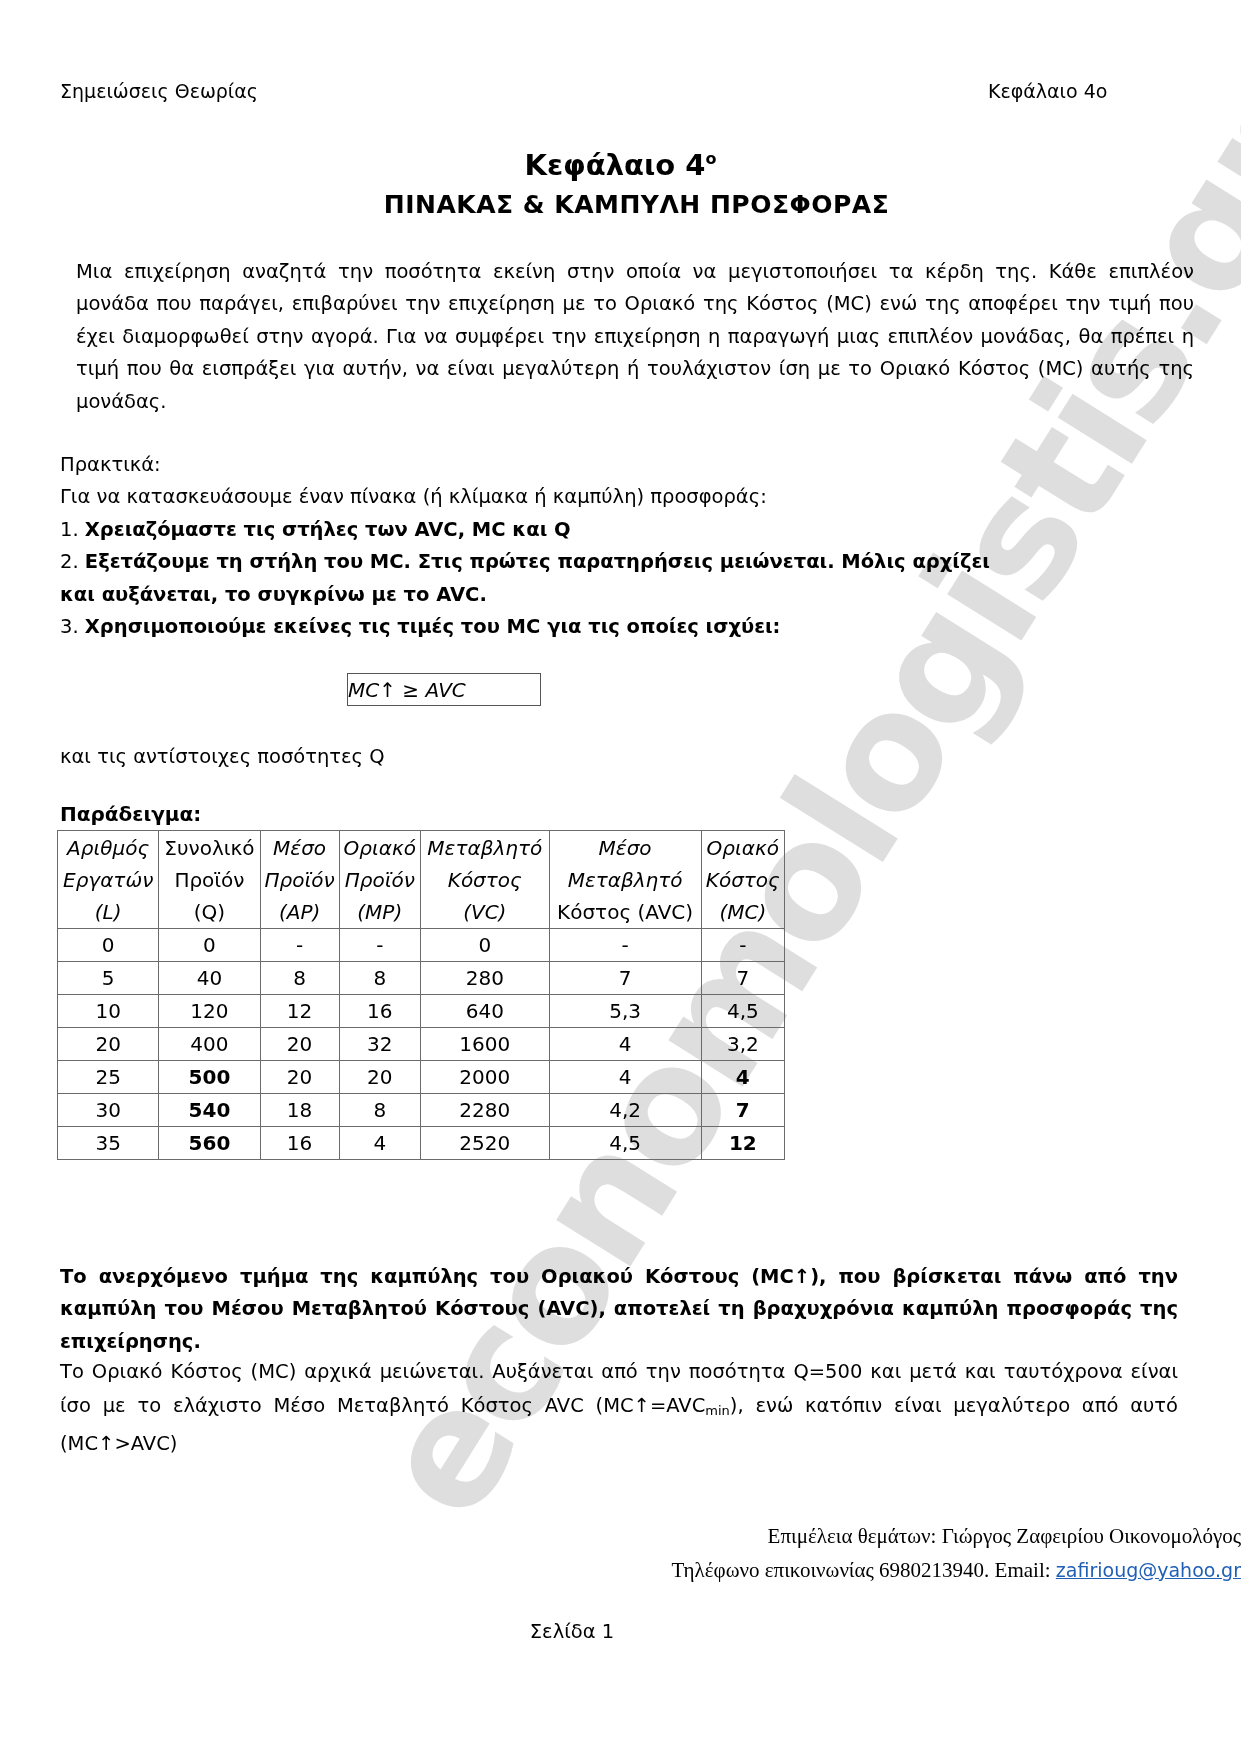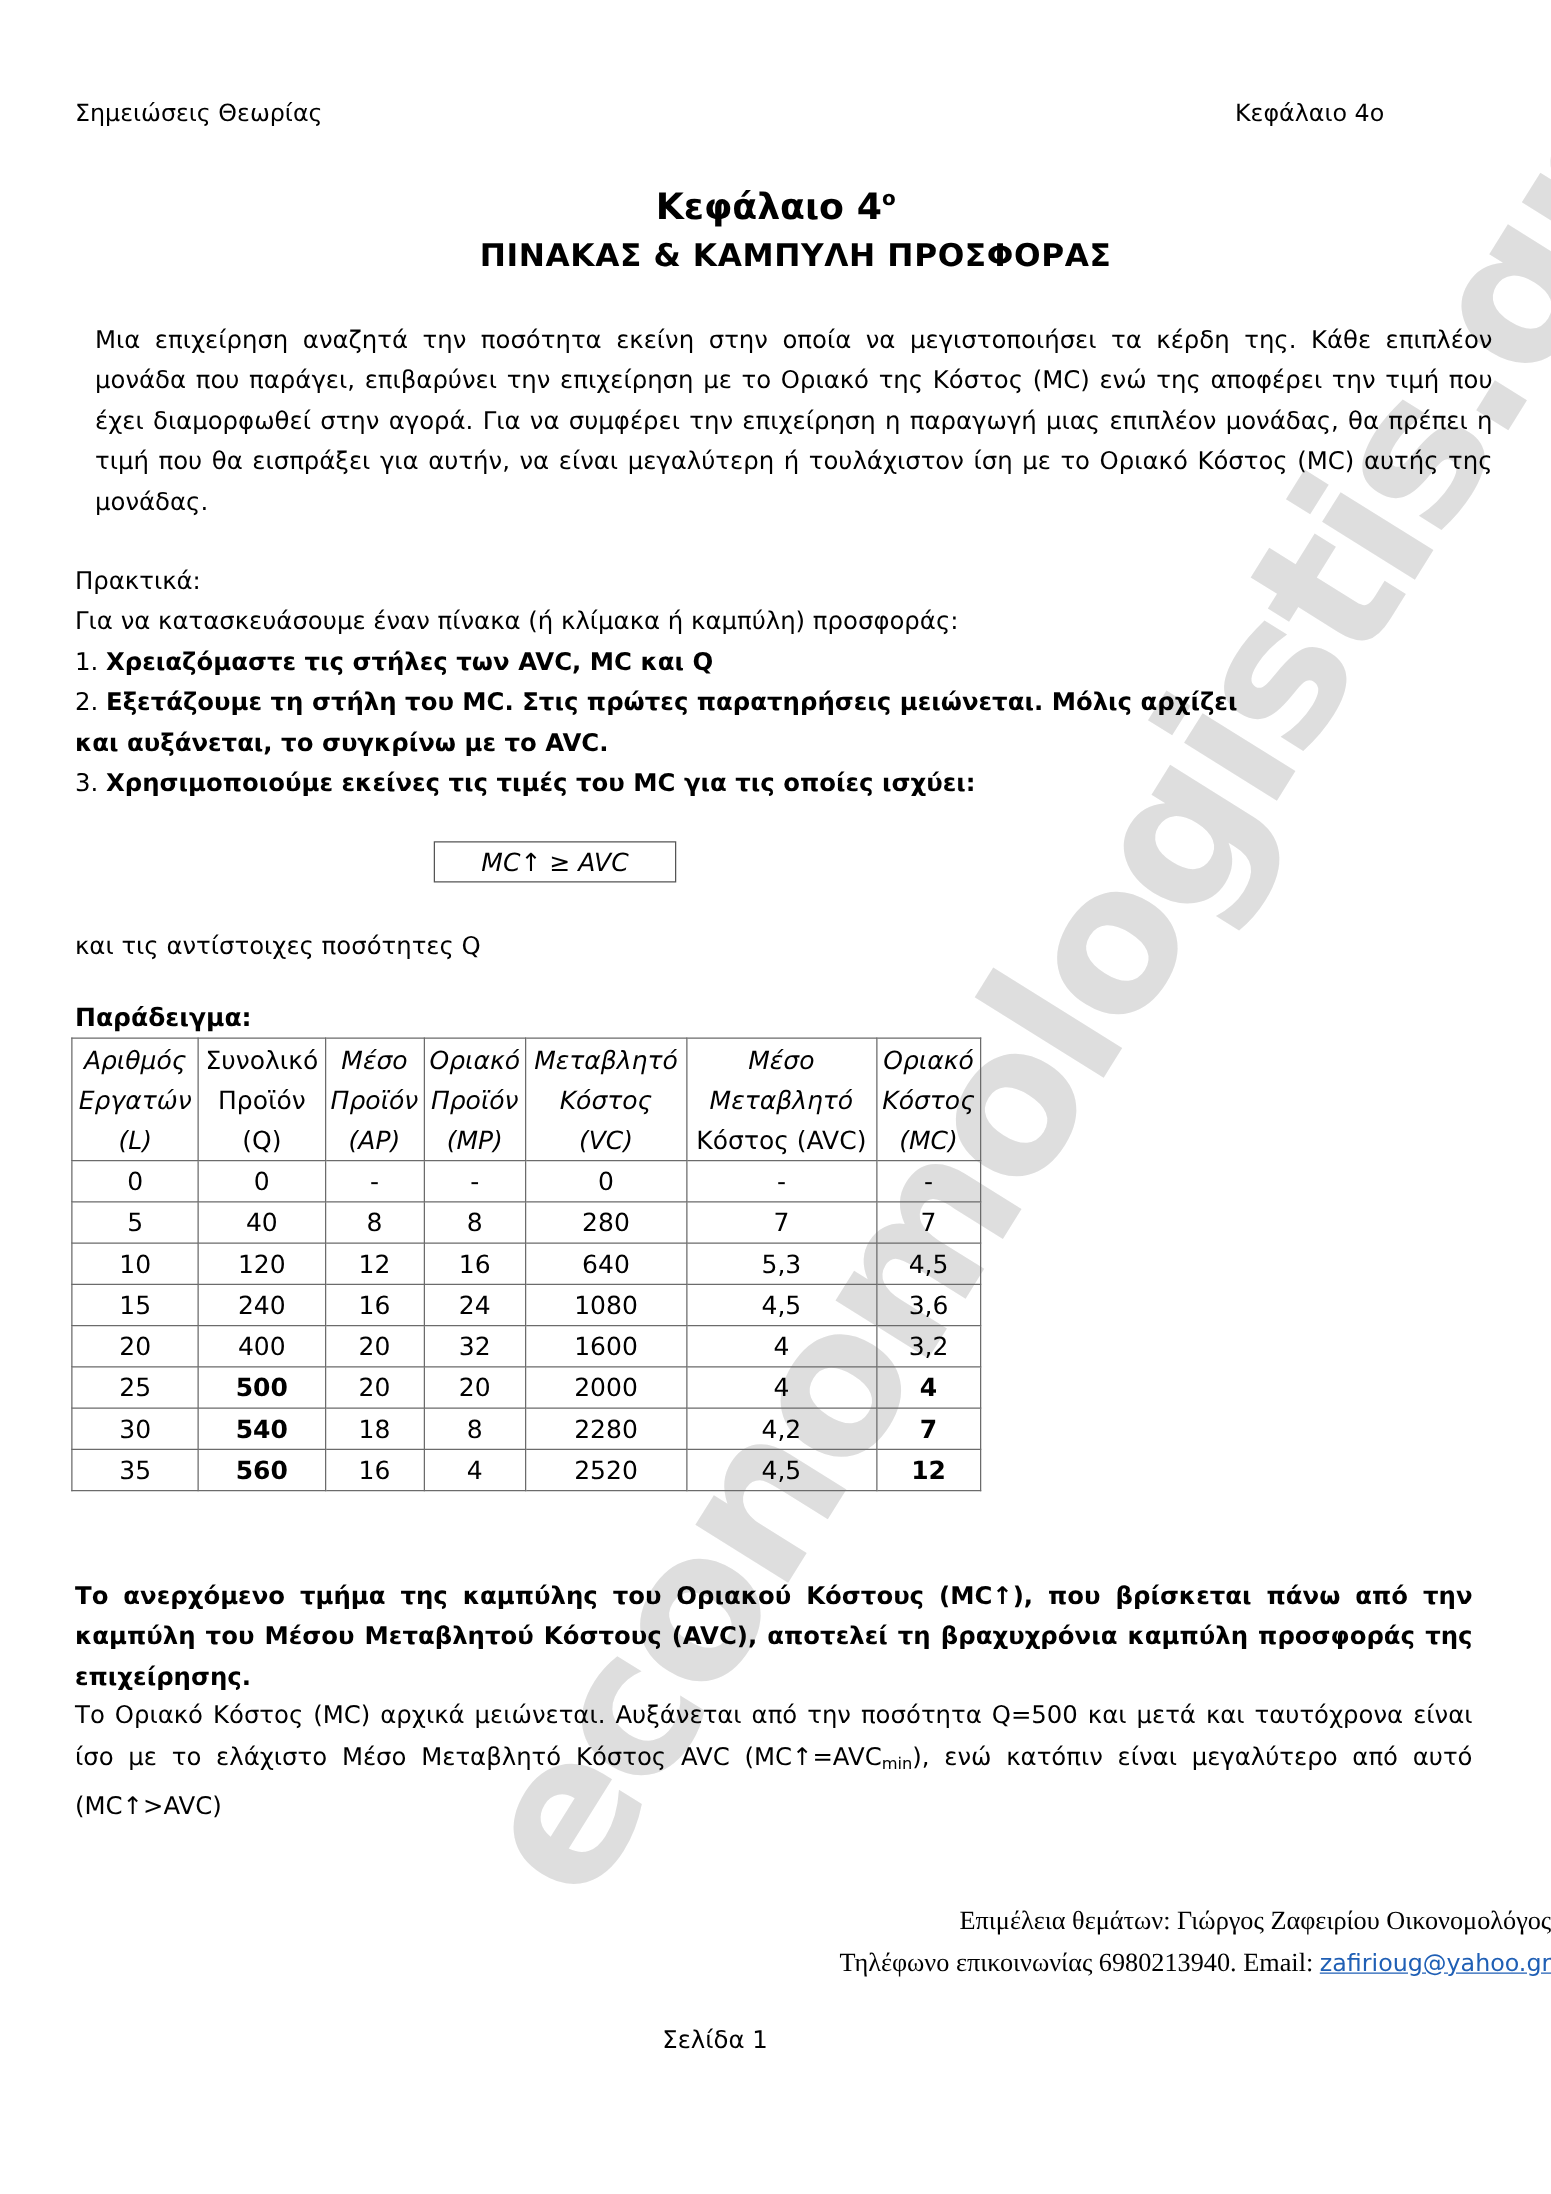--- a/index.html
+++ b/index.html
@@ -11,21 +11,21 @@
   .hdr-right { left:988px; }
   .title { left:0; width:1241px; text-align:center; font-weight:bold; }
   .t1 { top:148px; font-size:29px; }
   .t2 { top:190px; font-size:25px; letter-spacing:0.5px;padding-left:16px; }
   .para { left:76px; width:1118px; font-size:19.5px; line-height:32.4px; text-align:justify; }
   .p1 { top:256px; }
   .lines { left:60px; width:1118px; font-size:19.5px; line-height:32.4px; }
   .l-prak { top:449px; }
   b, .bold { font-weight:bold; }
   .formula-box { left:347px; top:673px; width:194px; height:33px; border:1.5px solid #555;
-                 font-style:italic; font-size:20px; text-align:center; line-height:33px; box-sizing:border-box; }
+                 font-style:italic; font-size:20px; text-align:left; line-height:33px; box-sizing:border-box; }
   .after-box { left:60px; top:745px; font-size:19.5px; }
   .example { left:60px; top:802px; font-size:20px; font-weight:bold; }
   table.data { position:absolute; left:57px; top:830px; width:728px; border-collapse:collapse;
                font-size:20px; }
   table.data th, table.data td { border:1.5px solid #6b6b6b; text-align:center; padding:0; }
   table.data th { font-weight:normal; line-height:32px; height:97px; font-size:20px; }
   table.data th .it { font-style:italic; }
   table.data td { height:32px; line-height:32px; }
   table.data td.b { font-weight:bold; }
   .bold-para { left:60px; top:1261px; width:1118px; font-size:19.5px; line-height:32.4px; font-weight:bold; text-align:justify; }
@@ -130,29 +130,20 @@
         <tr>
           <td>10</td>
           <td>120</td>
           <td>12</td>
           <td>16</td>
           <td>640</td>
           <td>5,3</td>
           <td>4,5</td>
         </tr>
         <tr>
-          <td>15</td>
-          <td>240</td>
-          <td>16</td>
-          <td>24</td>
-          <td>1080</td>
-          <td>4,5</td>
-          <td>3,6</td>
-        </tr>
-        <tr>
           <td>20</td>
           <td>400</td>
           <td>20</td>
           <td>32</td>
           <td>1600</td>
           <td>4</td>
           <td>3,2</td>
         </tr>
         <tr>
           <td>25</td>

